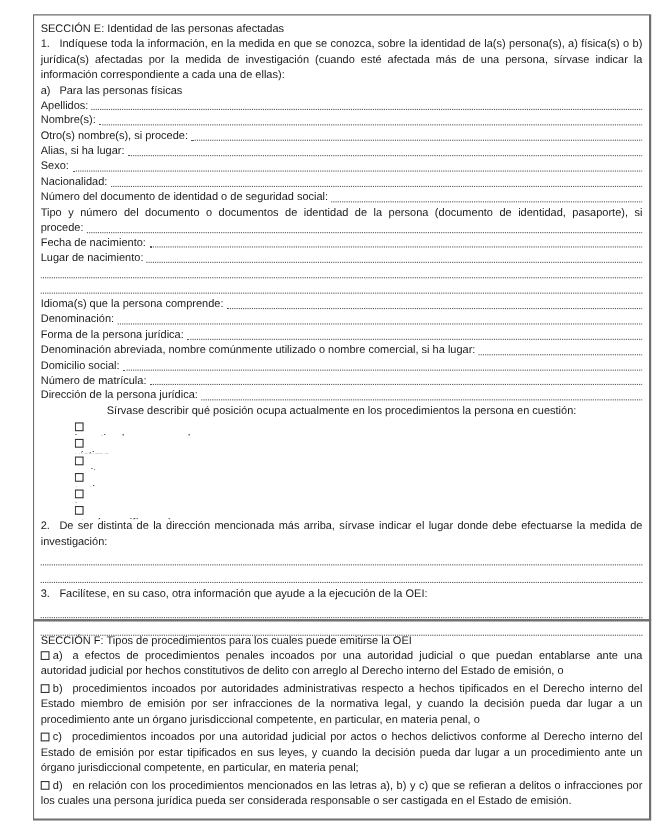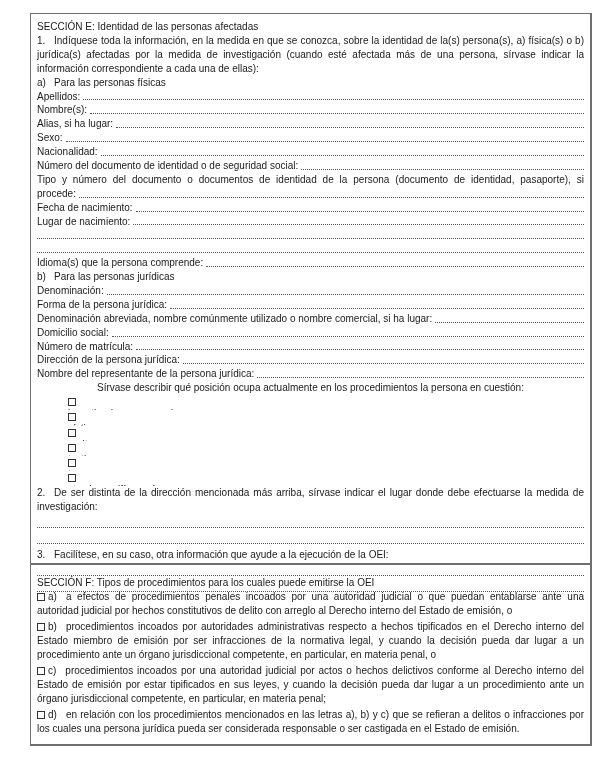--- a/index.html
+++ b/index.html
@@ -59,20 +59,24 @@
 
     <div class="line">
         <span class="lbl">Apellidos:</span>
         <span class="dots"></span>
       </div>
     <div class="line">
         <span class="lbl">Nombre(s):</span>
         <span class="dots"></span>
       </div>
     <div class="line">
+        <span class="lbl">Otro(s) nombre(s), si procede:</span>
+        <span class="dots"></span>
+      </div>
+    <div class="line">
         <span class="lbl">Alias, si ha lugar:</span>
         <span class="dots"></span>
       </div>
     <div class="line">
         <span class="lbl">Sexo:</span>
         <span class="dots"></span>
       </div>
     <div class="line">
         <span class="lbl">Nacionalidad:</span>
         <span class="dots"></span>
@@ -96,21 +100,20 @@
       </div>
     <div class="line">
         <span class="dots"></span>
       </div>
     <div class="fullrow"></div>
     <div class="line">
         <span class="lbl">Idioma(s) que la persona comprende:</span>
         <span class="dots"></span>
       </div>
 
-    <div><span class="sub">b)</span><span>Para las personas jurídicas</span></div>
     <div class="line">
         <span class="lbl">Denominación:</span>
         <span class="dots"></span>
       </div>
     <div class="line">
         <span class="lbl">Forma de la persona jurídica:</span>
         <span class="dots"></span>
       </div>
     <div class="line">
         <span class="lbl">Denominación abreviada, nombre comúnmente utilizado o nombre comercial, si ha lugar:</span>
@@ -119,24 +122,20 @@
     <div class="line">
         <span class="lbl">Domicilio social:</span>
         <span class="dots"></span>
       </div>
     <div class="line">
         <span class="lbl">Número de matrícula:</span>
         <span class="dots"></span>
       </div>
     <div class="line">
         <span class="lbl">Dirección de la persona jurídica:</span>
-        <span class="dots"></span>
-      </div>
-    <div class="line">
-        <span class="lbl">Nombre del representante de la persona jurídica:</span>
         <span class="dots"></span>
       </div>
 
     <div style="white-space:nowrap;text-align:center;">Sírvase describir qué posición ocupa actualmente en los procedimientos la persona en cuestión:</div>
     <div class="cb-list">
       <div class="cb-item">
           <span class="cb"></span>
           <span>investigado o encausado</span>
         </div>
       <div class="cb-item">

